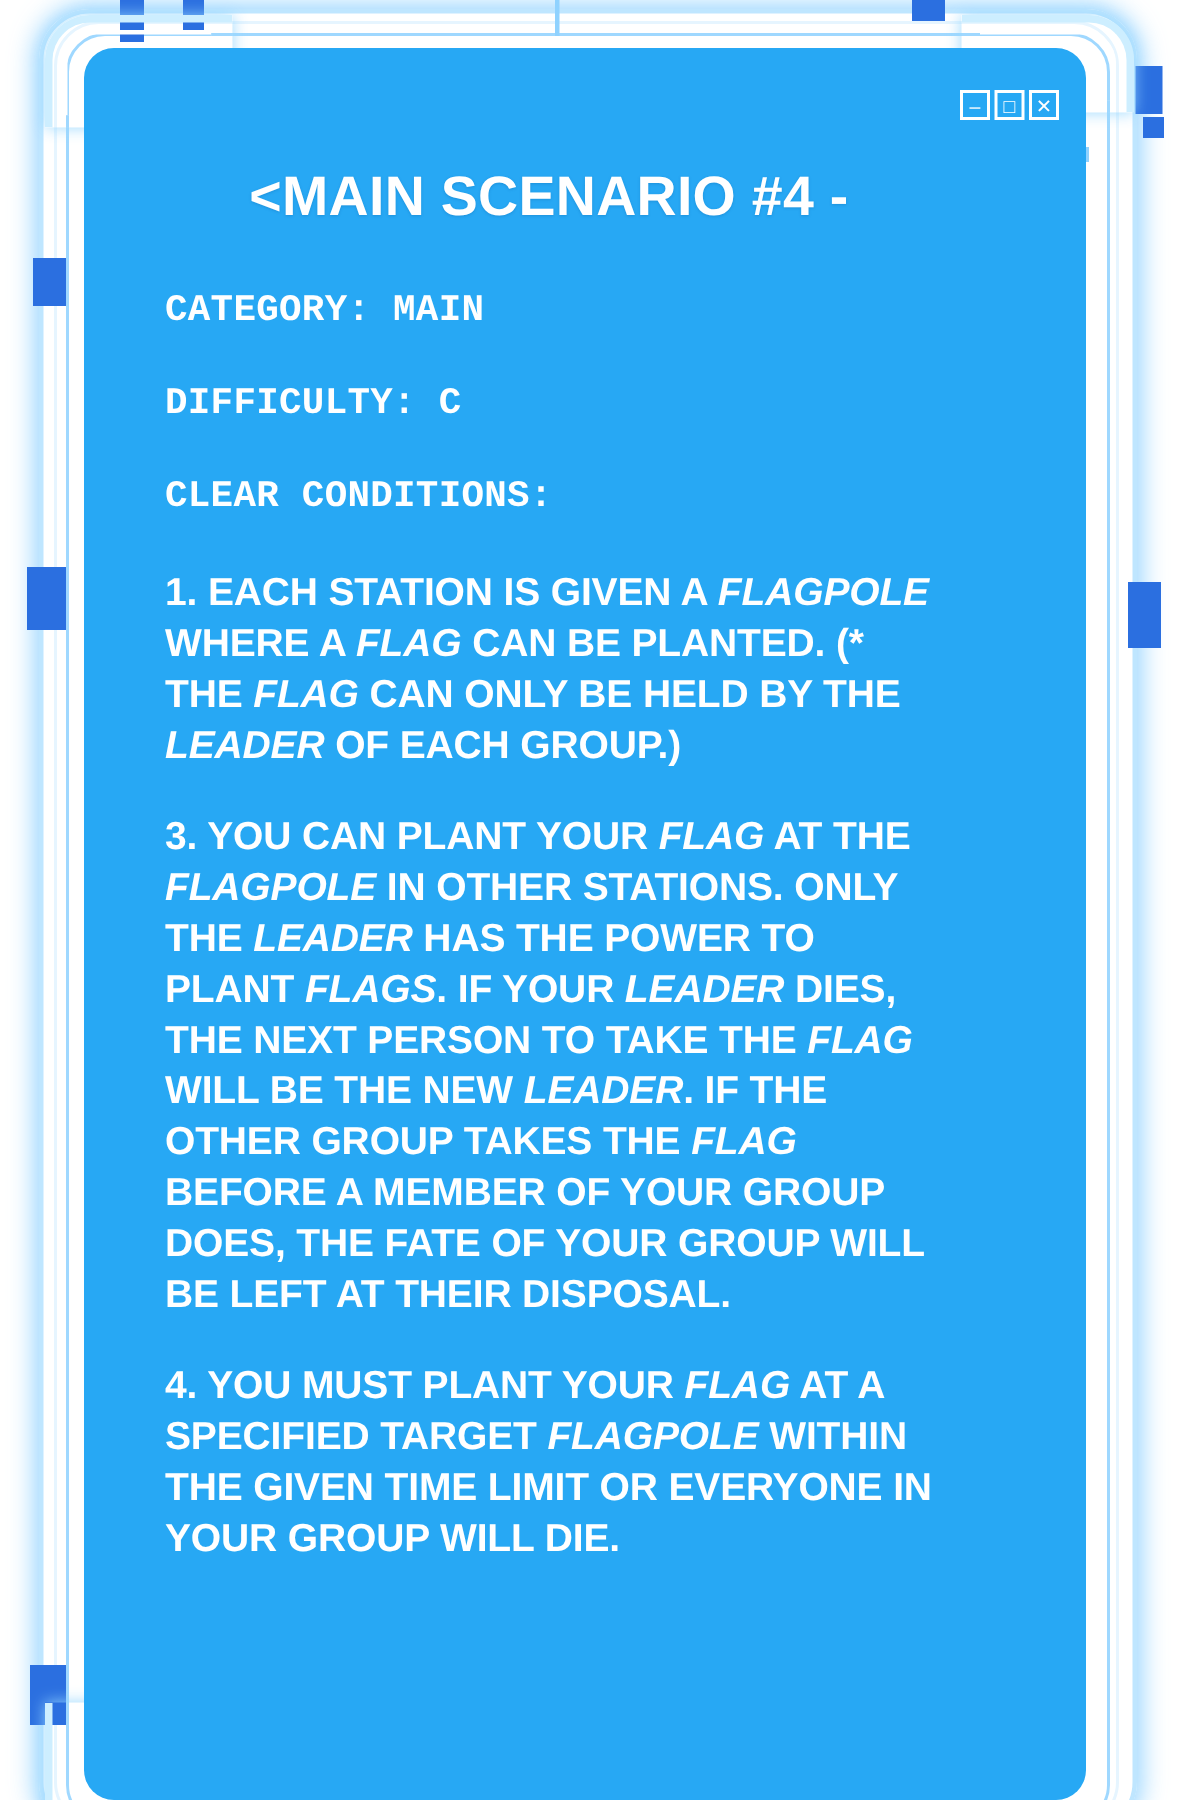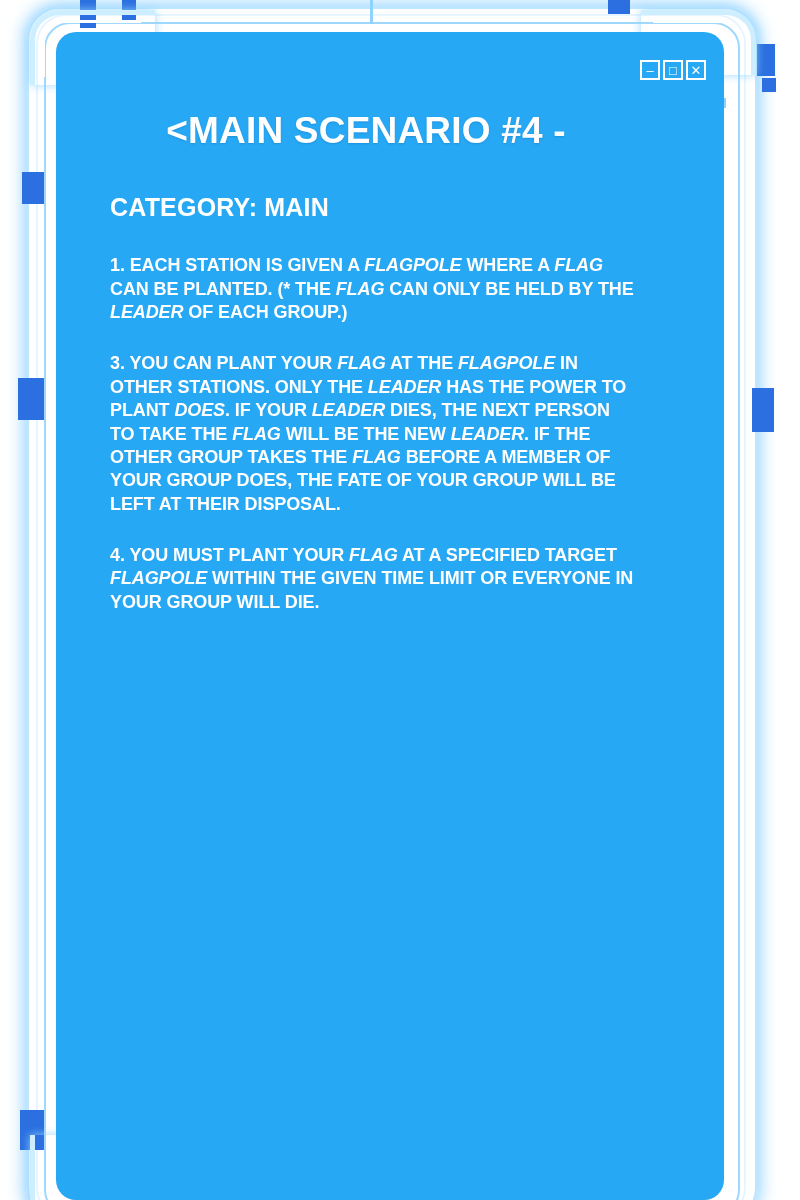--- a/index.html
+++ b/index.html
@@ -198,24 +198,25 @@
     padding: 0 42px 0 54px;
     margin-top: 40px;
   }
 
   .meta-line {
     font-size: 25px;
     font-weight: bold;
     line-height: 1.2;
     margin: 0 0 32px 0;
     letter-spacing: 0.2px;
+    font-family: Liberation Mono, monospace;
   }
 
   .rule {
-    font-size: 18px;
+    font-size: 26px;
     font-weight: bold;
     line-height: 1.3;
     margin: 0 0 28px 0;
     letter-spacing: -0.1px;
   }
   .rule:last-child { margin-bottom: 0; }
 
   .rule i, .meta-line i {
     font-style: italic;
   }
@@ -262,23 +263,25 @@
       <button class="win-btn">✕</button>
     </div>
 
     <div class="content">
       <h1 class="title">
         <span>&lt;MAIN SCENARIO #4 -</span><br>
       </h1>
 
       <div class="body-block">
         <p class="meta-line">CATEGORY: MAIN</p>
+        <p class="meta-line">DIFFICULTY: C</p>
+        <p class="meta-line">CLEAR CONDITIONS:</p>
 
         <div>
           <p class="rule">1. EACH STATION IS GIVEN A <i>FLAGPOLE</i> WHERE A <i>FLAG</i> CAN BE PLANTED. (* THE <i>FLAG</i> CAN ONLY BE HELD BY THE <i>LEADER</i> OF EACH GROUP.)</p>
-          <p class="rule">3. YOU CAN PLANT YOUR <i>FLAG</i> AT THE <i>FLAGPOLE</i> IN OTHER STATIONS. ONLY THE <i>LEADER</i> HAS THE POWER TO PLANT <i>DOES</i>. IF YOUR <i>LEADER</i> DIES, THE NEXT PERSON TO TAKE THE <i>FLAG</i> WILL BE THE NEW <i>LEADER</i>. IF THE OTHER GROUP TAKES THE <i>FLAG</i> BEFORE A MEMBER OF YOUR GROUP DOES, THE FATE OF YOUR GROUP WILL BE LEFT AT THEIR DISPOSAL.</p>
+          <p class="rule">3. YOU CAN PLANT YOUR <i>FLAG</i> AT THE <i>FLAGPOLE</i> IN OTHER STATIONS. ONLY THE <i>LEADER</i> HAS THE POWER TO PLANT <i>FLAGS</i>. IF YOUR <i>LEADER</i> DIES, THE NEXT PERSON TO TAKE THE <i>FLAG</i> WILL BE THE NEW <i>LEADER</i>. IF THE OTHER GROUP TAKES THE <i>FLAG</i> BEFORE A MEMBER OF YOUR GROUP DOES, THE FATE OF YOUR GROUP WILL BE LEFT AT THEIR DISPOSAL.</p>
           <p class="rule">4. YOU MUST PLANT YOUR <i>FLAG</i> AT A SPECIFIED TARGET <i>FLAGPOLE</i> WITHIN THE GIVEN TIME LIMIT OR EVERYONE IN YOUR GROUP WILL DIE.</p>
 
         </div>
       </div>
     </div>
   </div>
 </div>
 
 </body></html>

